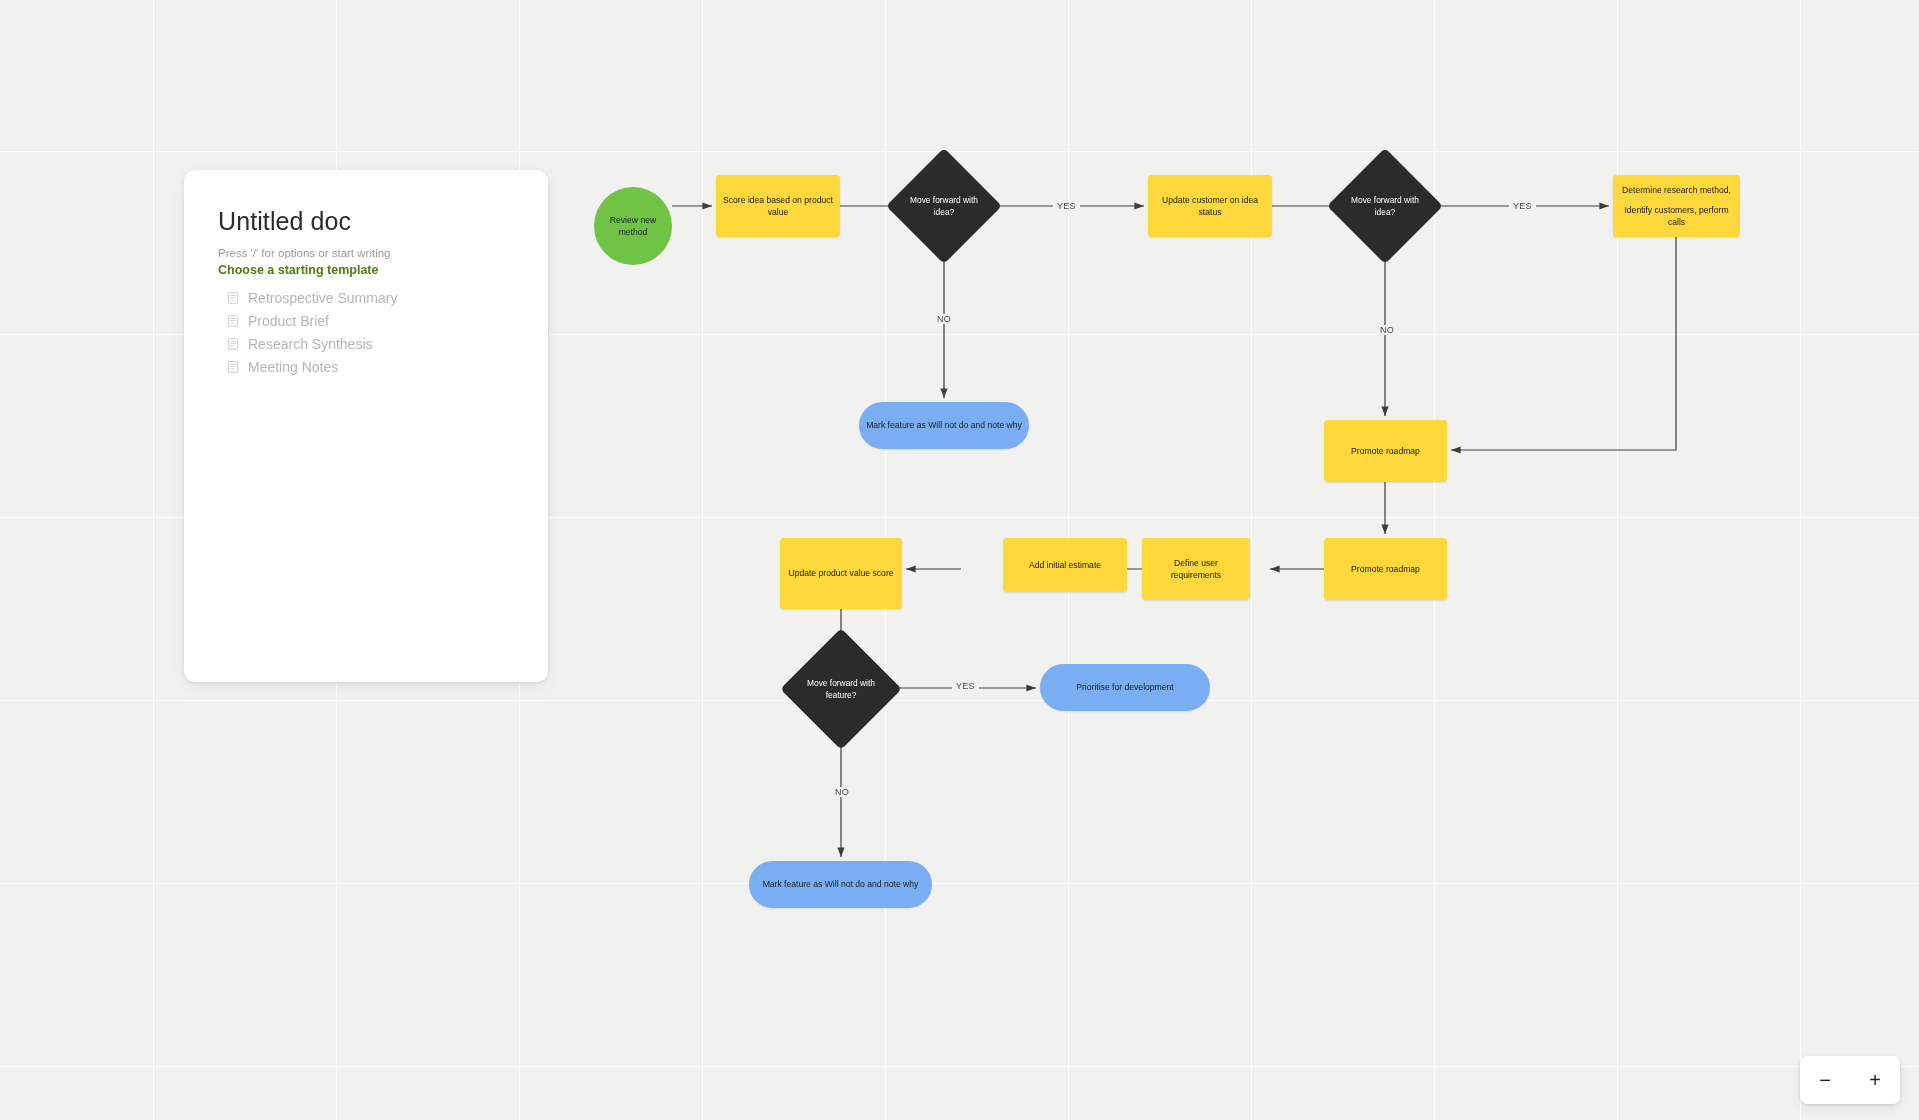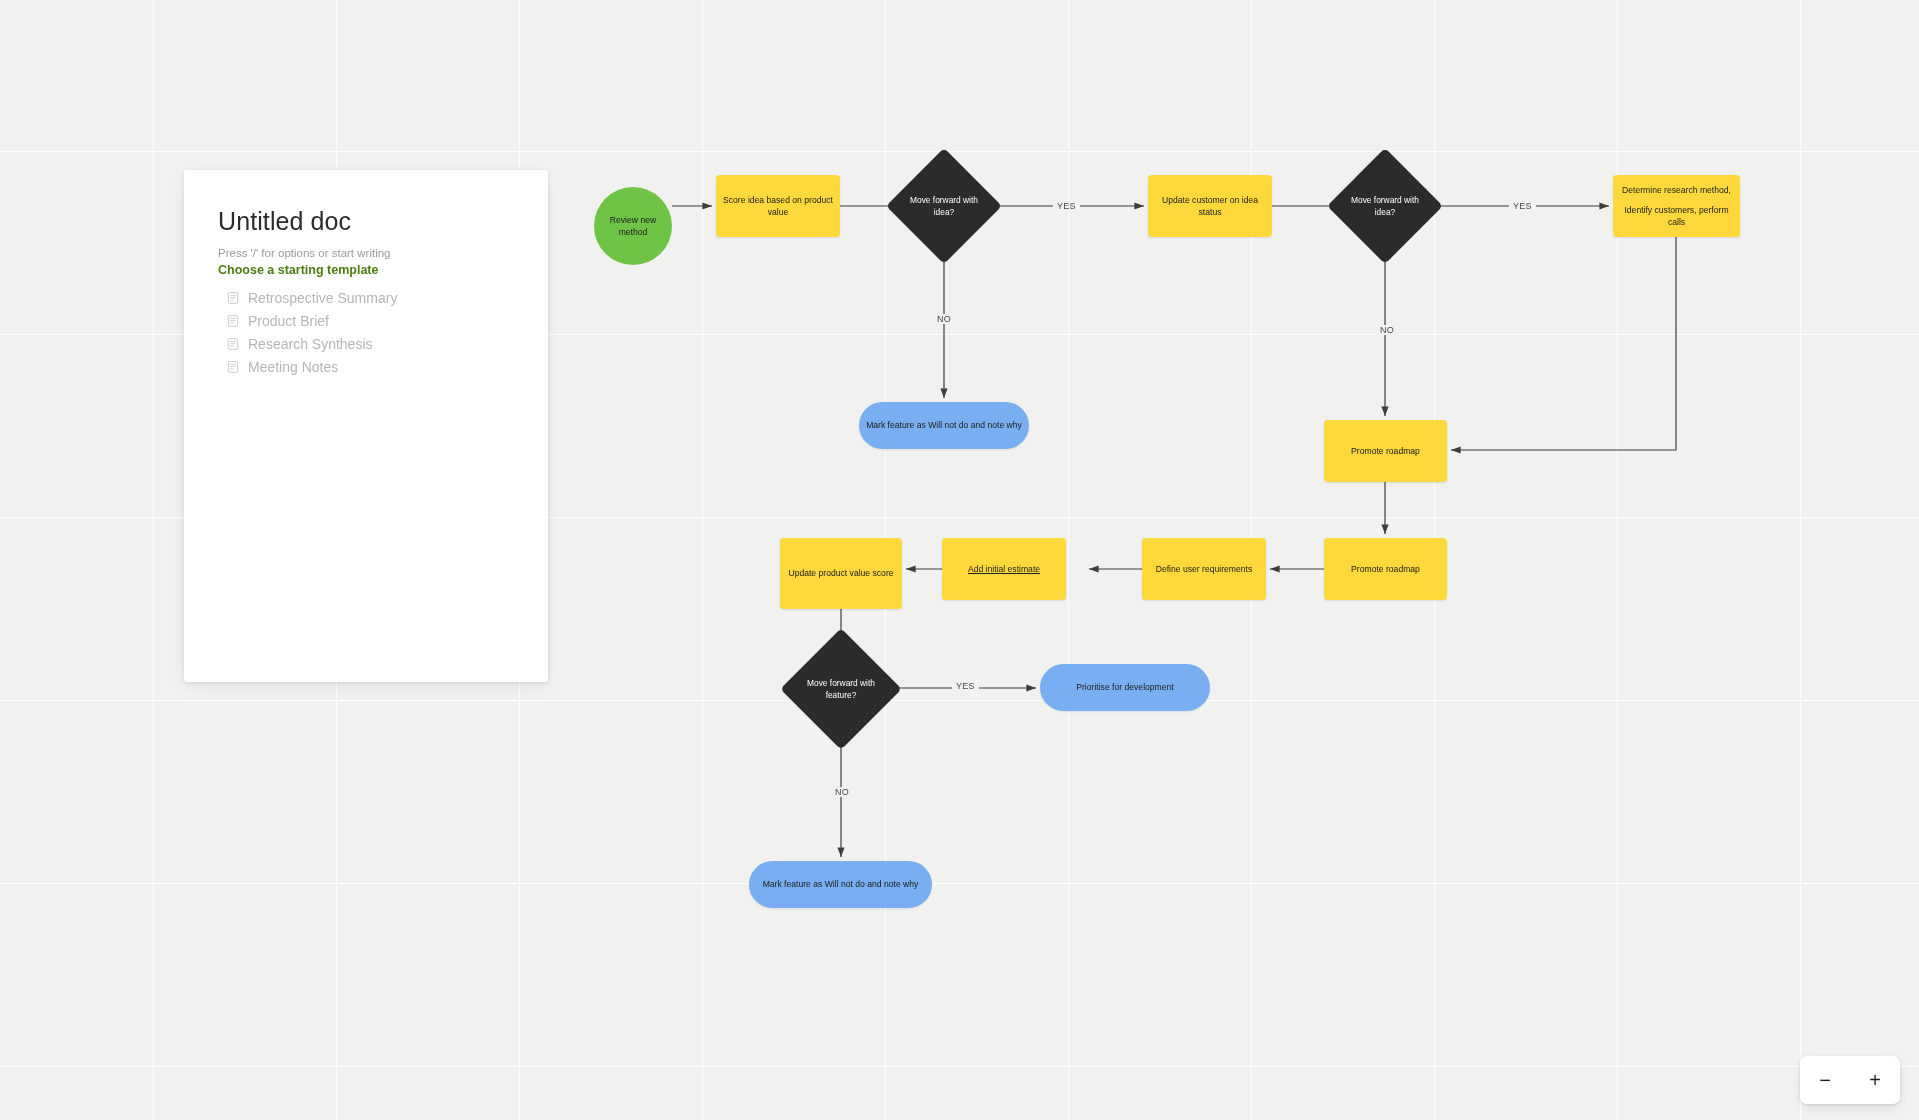--- a/index.html
+++ b/index.html
@@ -30,21 +30,21 @@
   }
 
   
   .doc-panel {
     position: absolute;
     left: 184px;
     top: 170px;
     width: 364px;
     height: 512px;
     background: #ffffff;
-    border-radius: 3px;
+    border-radius: 11px;
     box-shadow: 0 1px 4px rgba(0,0,0,0.10), 0 6px 18px rgba(0,0,0,0.05);
     padding: 36px 34px 0 34px;
   }
   .doc-title {
     font-size: 25px;
     font-weight: 400;
     color: #2b2b2b;
     letter-spacing: 0.1px;
     line-height: 1.2;
   }
@@ -291,25 +291,25 @@
   </div>
 
   <div class="node node-rect" style="left:1324px; top:420px; width:123px; height:62px;">
     <span>Promote roadmap</span>
   </div>
 
   <div class="node node-rect" style="left:1324px; top:538px; width:123px; height:62px;">
     <span>Promote roadmap</span>
   </div>
 
-  <div class="node node-rect" style="left:1142px; top:538px; width:124px; height:62px;">
+  <div class="node node-rect" style="left:1142px; top:538px; width:108px; height:62px;">
     <span>Define user requirements</span>
   </div>
 
-  <div class="node node-rect" style="left:942px; top:538px; width:124px; height:62px;text-decoration:underline;">
+  <div class="node node-rect" style="left:1003px; top:538px; width:124px; height:54px;">
     <span>Add initial estimate</span>
   </div>
 
   <div class="node node-rect" style="left:780px; top:538px; width:122px; height:71px;">
     <span>Update product value score</span>
   </div>
 
   <div class="node node-diamond" style="left:798px; top:646px; width:86px; height:86px;">
     <span class="diamond-shape"></span>
     <span class="diamond-text">Move forward with feature?</span>

